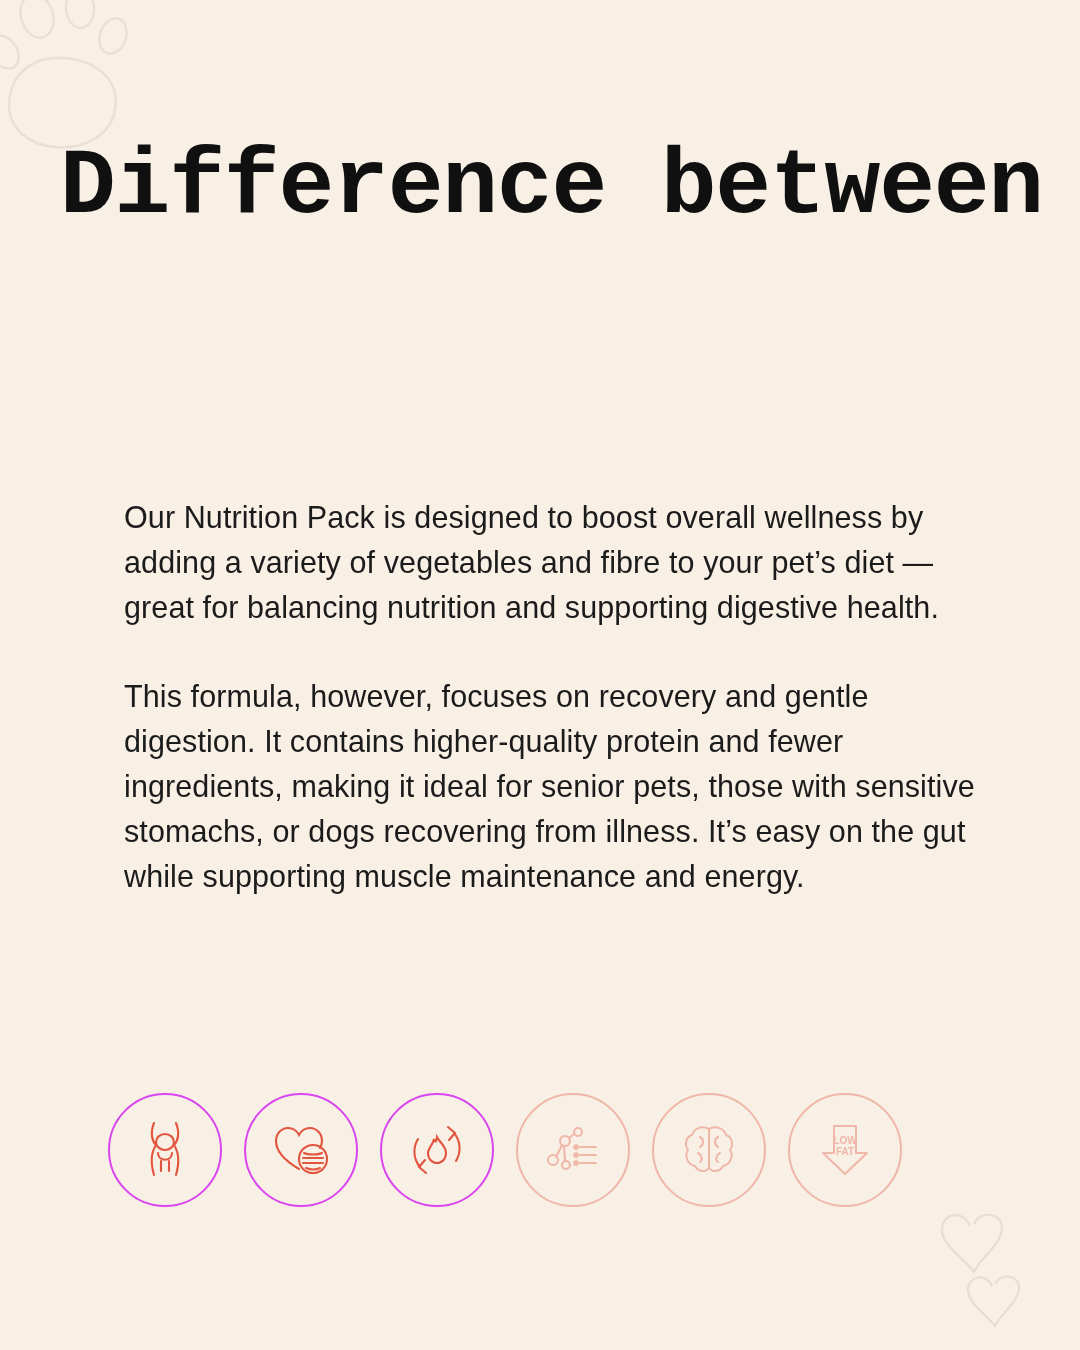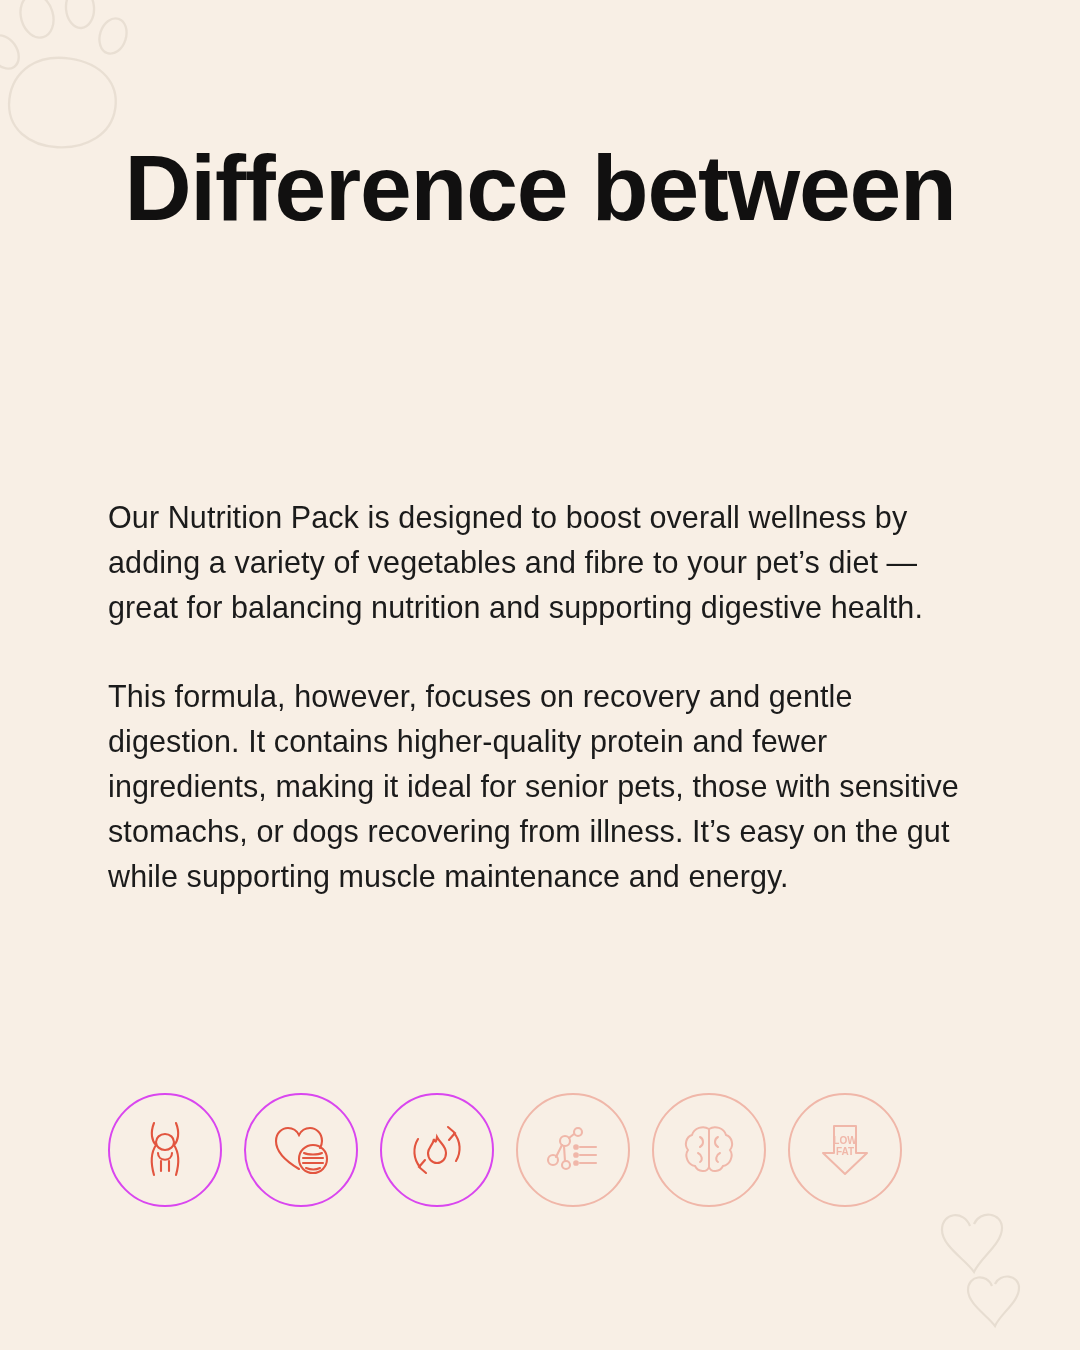--- a/index.html
+++ b/index.html
@@ -42,36 +42,36 @@
     opacity: 0.6;
     pointer-events: none;
   }
 
   .headline {
     position: absolute;
     top: 72px;
     left: 60px;
     width: 960px;
     text-align: center;
-    font-family: Liberation Sans, sans-serif;
+    font-family: Liberation Mono, monospace;
     font-weight: 700;
     font-size: 93px;
     line-height: 1.17;
     letter-spacing: -1.2px;
     color: #111010;
   }
   .headline .line {
     display: block;
     white-space: nowrap;
   }
   .headline .line.l1 { transform: scaleX(1.0); }
 
   .body-copy {
     position: absolute;
-    left: 108px;
+    left: 124px;
     top: 495px;
     width: 870px;
     color: #1b1b1b;
     font-size: 30.5px;
     line-height: 45px;
     letter-spacing: 0.1px;
   }
   .body-copy p {
     margin: 0 0 44px 0;
   }

